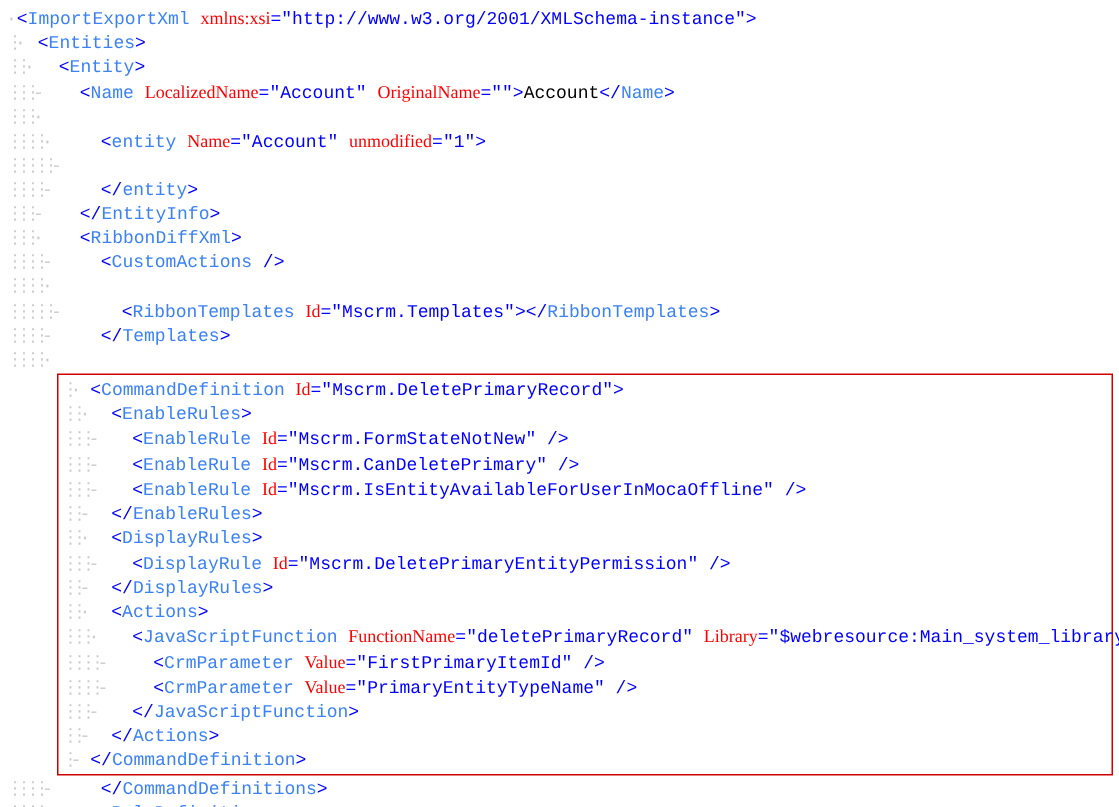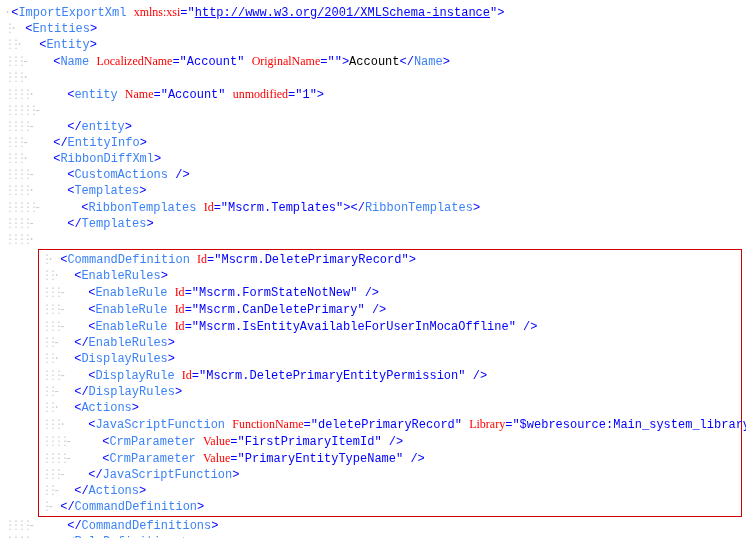--- a/index.html
+++ b/index.html
@@ -25,21 +25,21 @@
     display: inline-flex;
     align-items: center;
   }
   .pipe { display:inline-block; width:6px; text-align:center; color:#ccc;}
   .dash { color:#ccc; }
   .pkt { color:#0000ff; } 
   .elem { color:#3b82f6; } 
   .attr { color:#ff0000;font-family:Liberation Serif, serif; } 
   .eq { color:#0000ff; }
   .val { color:#0000ff; } 
-  .link { color:#0000ff; text-decoration: underline; }
+  .link { color:#0000ff; }
   .txt { color:#000; }
   .code { display:inline-block; }
   .highlight-box {
     border: 1.5px solid #d00000;
     margin: 1px 0 1px 0;
     padding: 1px 2px;
   }
   .indent { display:inline-block; }
 </style>
 </head>
@@ -155,21 +155,20 @@
     </div>
 
 <div class="line">
       <span class="gutter">
         <span class="pipe">⋮</span>
         <span class="pipe">⋮</span>
         <span class="pipe">⋮</span>
         <span class="pipe">⋮</span>
         <span class="dash">·</span>
       </span>
-      <span class="code"><span class="indent" style="width:32px"></span><span class="pkt">&lt;</span><span class="elem">Templates</span><span class="pkt">&gt;</span></span>
     </div>
 
 <div class="line">
       <span class="gutter">
         <span class="pipe">⋮</span>
         <span class="pipe">⋮</span>
         <span class="pipe">⋮</span>
         <span class="pipe">⋮</span>
         <span class="pipe">⋮</span>
         <span class="dash">-</span>

